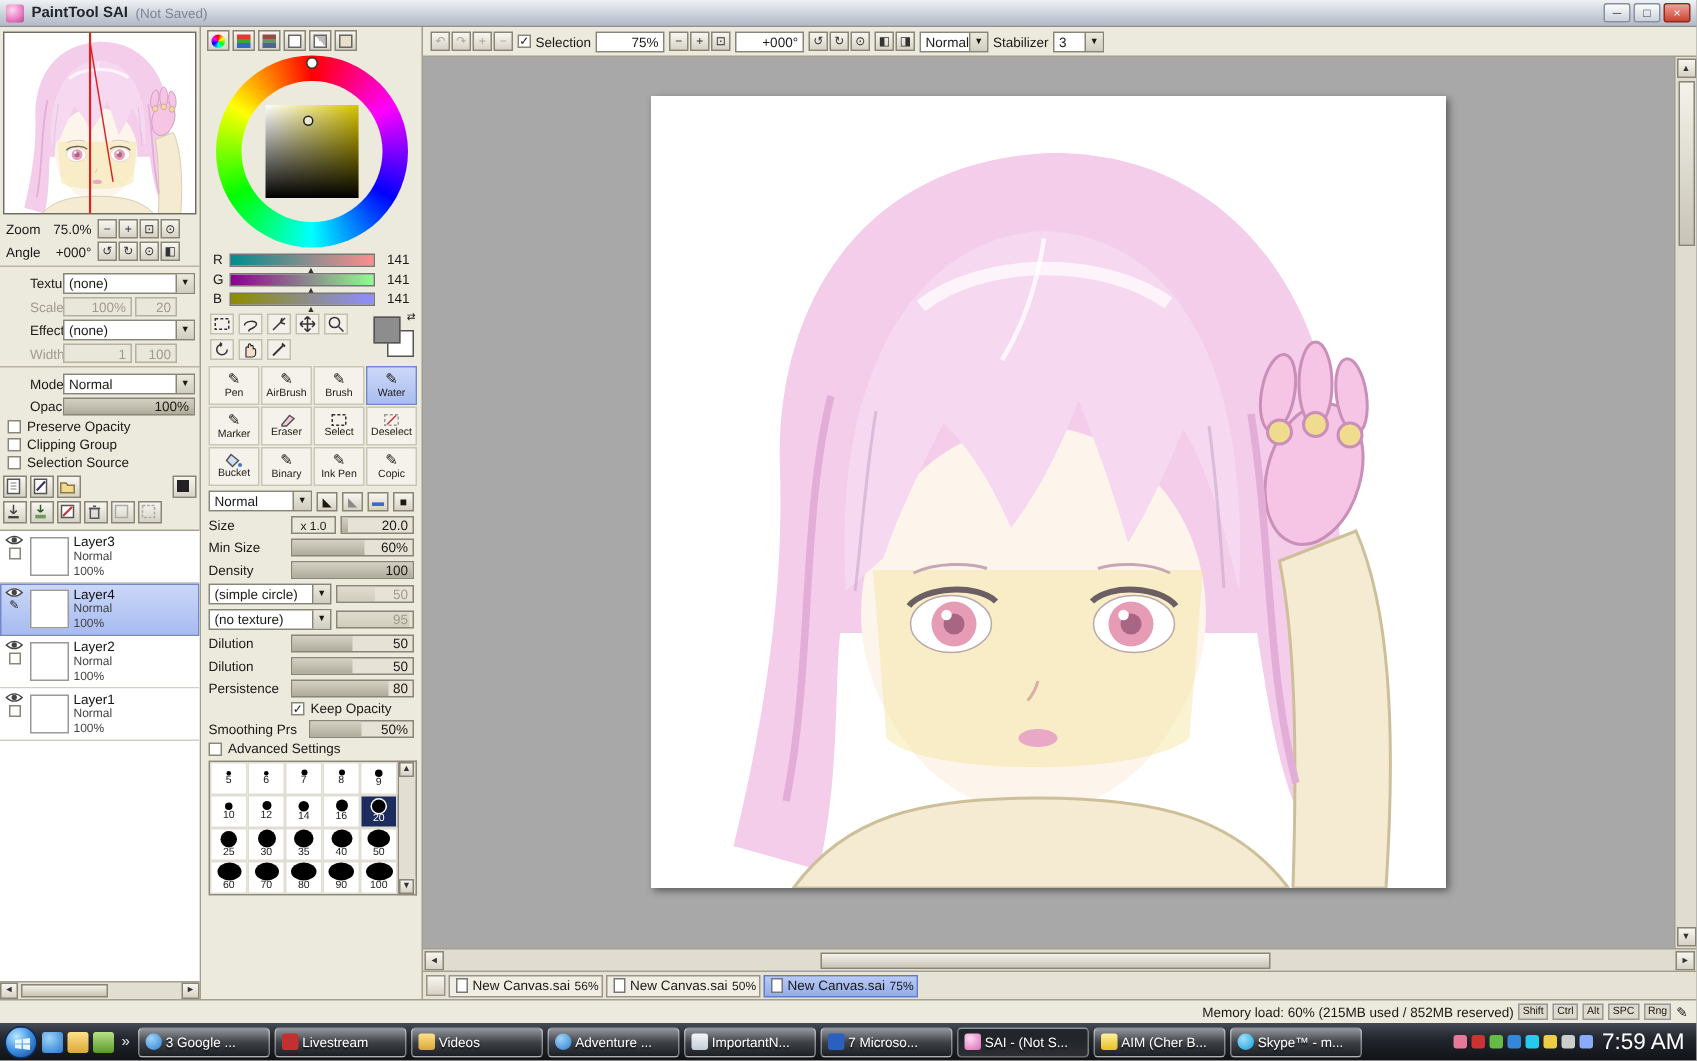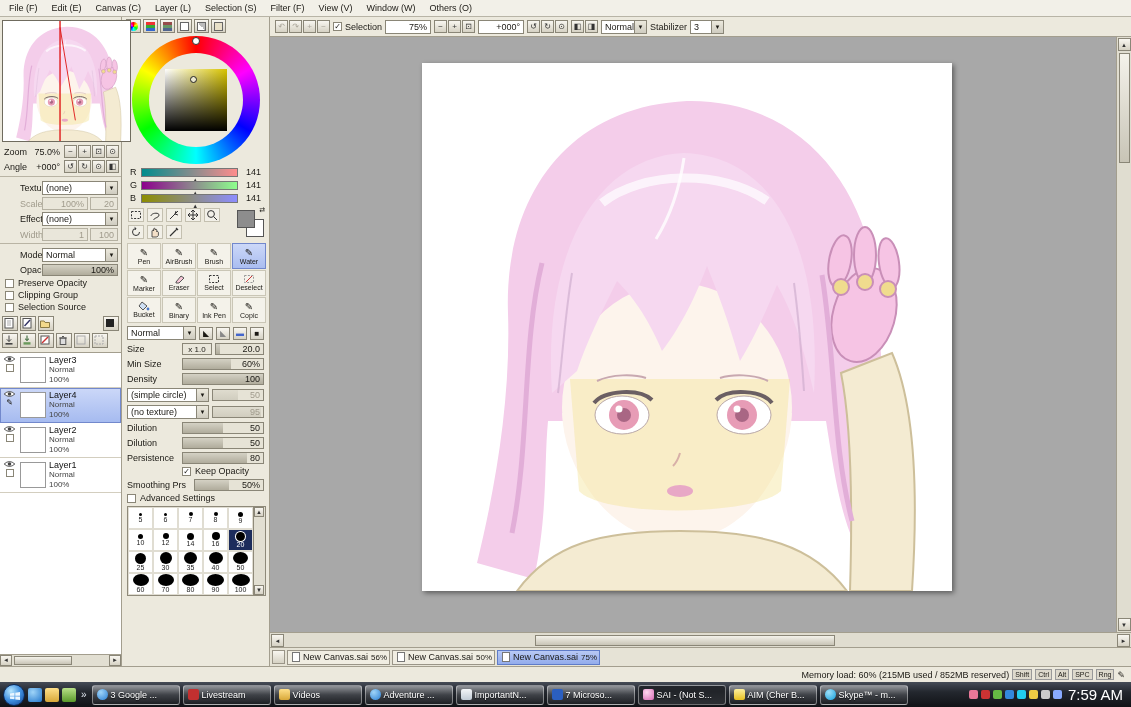--- a/index.html
+++ b/index.html
@@ -24,21 +24,21 @@
 .dd{height:14px;border:1px solid #8a8677;background:#fff;display:flex;align-items:center}
 .dd u{flex:1;padding-left:3px;font-size:9px;white-space:nowrap;overflow:hidden}
 .dd b{width:12px;height:100%;background:linear-gradient(#ece9dd,#cfccc0);border-left:1px solid #8a8677;font-size:6px;text-align:center;line-height:12px}
 .slider{position:relative;height:12px;border:1px solid #8a8677;background:#e6e3d6;overflow:visible}
 .slider i{position:absolute;left:0;top:0;bottom:0;background:linear-gradient(#d4d1c4,#b0ac9c)}
 .slider u{position:absolute;right:3px;top:0;font-size:9px;line-height:11px}
 .cbx{width:9px;height:9px;border:1px solid #8a8677;background:#fff;font-size:8px;line-height:8px;text-align:center;flex:0 0 auto}
 .dis{color:#a09b8c}
 .fill{flex:1}
 
-.lpanel{width:122px;border-right:1px solid #a39e8e;display:flex;flex-direction:column;background:#ece9dd}
+.lpanel{width:134px;border-right:1px solid #a39e8e;display:flex;flex-direction:column;background:#ece9dd}
 .navbox{margin:3px 2px 2px;width:129px;height:122px;border:1px solid #6f6b5e;background:#fff;position:relative;overflow:hidden}
 .navrow{display:flex;align-items:center;padding:1px 2px;gap:1px;font-size:9px}
 .navrow .lab{width:27px;padding-left:2px}
 .navrow .val{width:34px;text-align:right;padding-right:3px}
 .hr{border-top:1px solid #b9b4a4;margin:2px 0}
 .prow{display:flex;align-items:center;margin:2px 3px 0 0;gap:2px}
 .plab{font-size:9px;width:40px;padding-left:20px;flex:0 0 auto}
 .prow .dd{flex:1}
 .prow .slider{flex:1}
 .sfield{height:13px;border:1px solid #b5b1a2;background:#e9e6da;font-size:9px;text-align:right;padding:1px 3px 0 0}
@@ -186,32 +186,31 @@
       </g>
       <path d="M120,200 C100,280 108,380 90,470" stroke="#e2aed8" stroke-width="5" fill="none"></path>
       <path d="M400,212 C414,300 410,380 430,458" stroke="#e2aed8" stroke-width="5" fill="none"></path>
       <path d="M150,210 C142,260 140,300 136,330 M372,220 C378,265 380,300 382,328" stroke="#c9a9c9" stroke-width="2" fill="none" opacity="0.6"></path>
     </g>
   </defs>
 </svg>
 
 <div class="screen">
 
-
-  <div class="menubar">
-    <span class="mi">File (F)</span>
-    <span class="mi">Edit (E)</span>
-    <span class="mi">Canvas (C)</span>
-    <span class="mi">Layer (L)</span>
-    <span class="mi">Selection (S)</span>
-    <span class="mi">Filter (F)</span>
-    <span class="mi">View (V)</span>
-    <span class="mi">Window (W)</span>
-    <span class="mi">Others (O)</span>
+  <div class="titlebar">
+    <i class="appicon"></i>
+    <span class="title">PaintTool SAI</span>
+    <span class="subtitle">(Not Saved)</span>
+    <span class="wbtns">
+      <b class="wbtn">─</b>
+      <b class="wbtn">□</b>
+      <b class="wbtn close">×</b>
+    </span>
   </div>
+
 
   <div class="content">
 
     <div class="lpanel">
       <div class="navbox">
         <svg class="icn" width="127" height="120" viewBox="0 0 530 528" preserveAspectRatio="xMidYMid slice">
           <use href="#art"></use>
           <line x1="238" y1="0" x2="238" y2="528" stroke="#e02020" stroke-width="6"></line>
           <line x1="238" y1="40" x2="302" y2="428" stroke="#e02020" stroke-width="4"></line>
         </svg>

